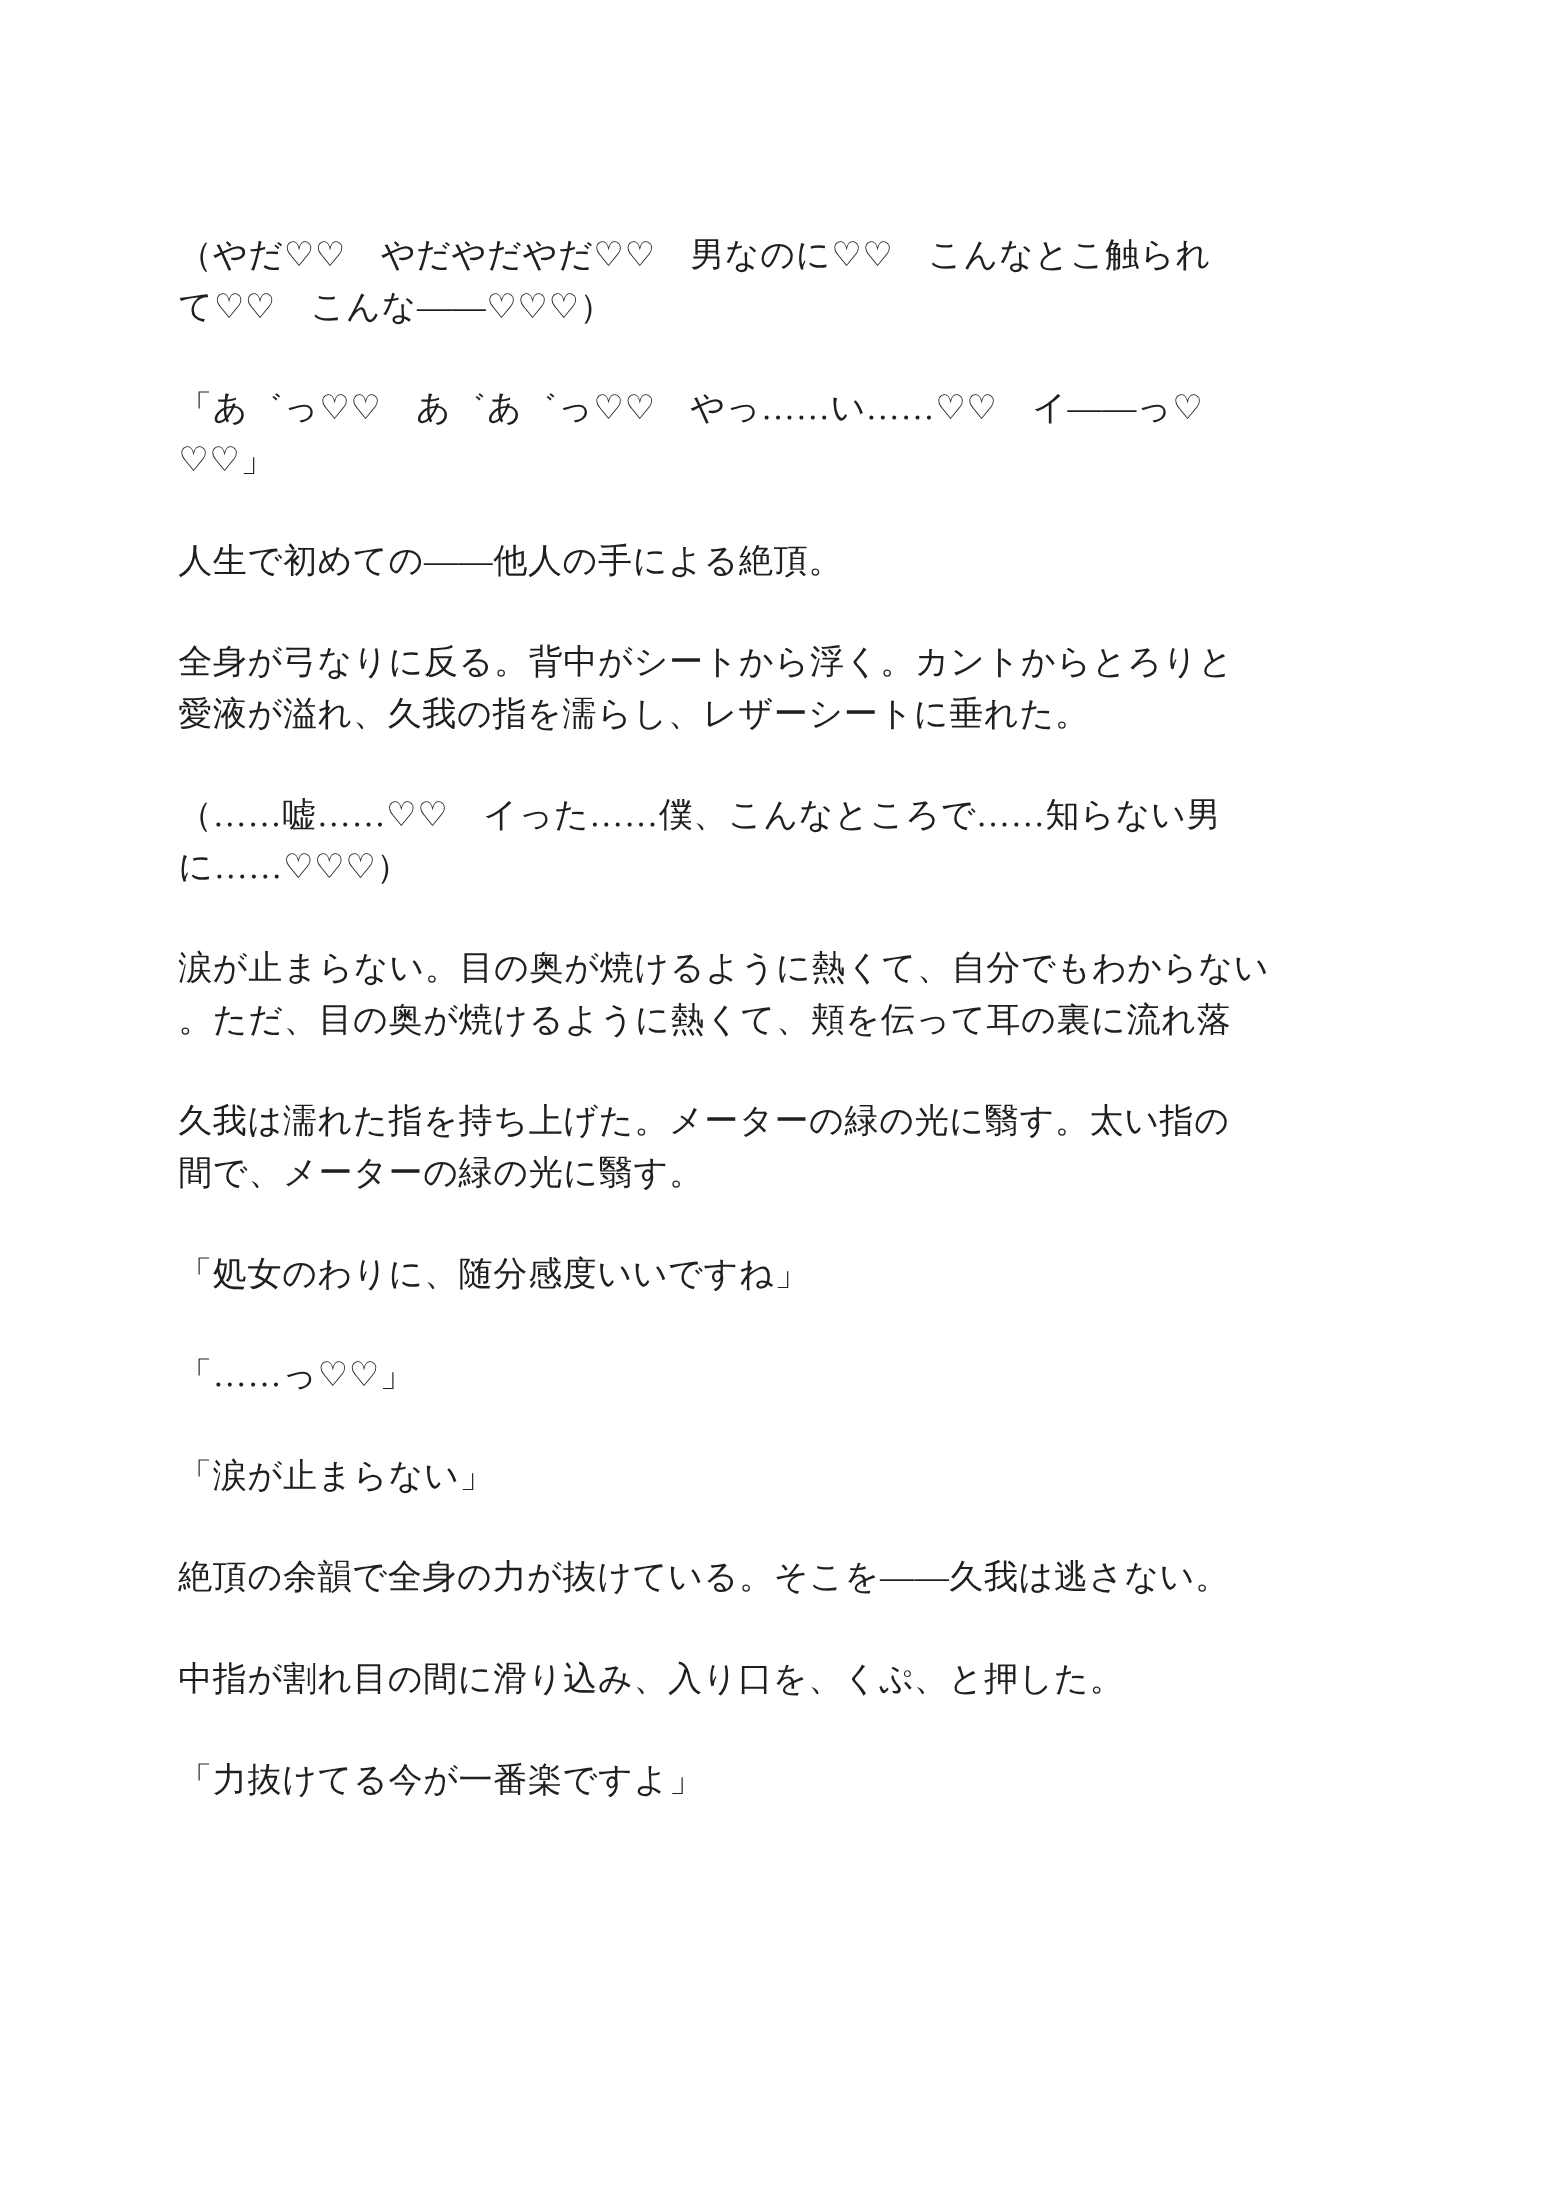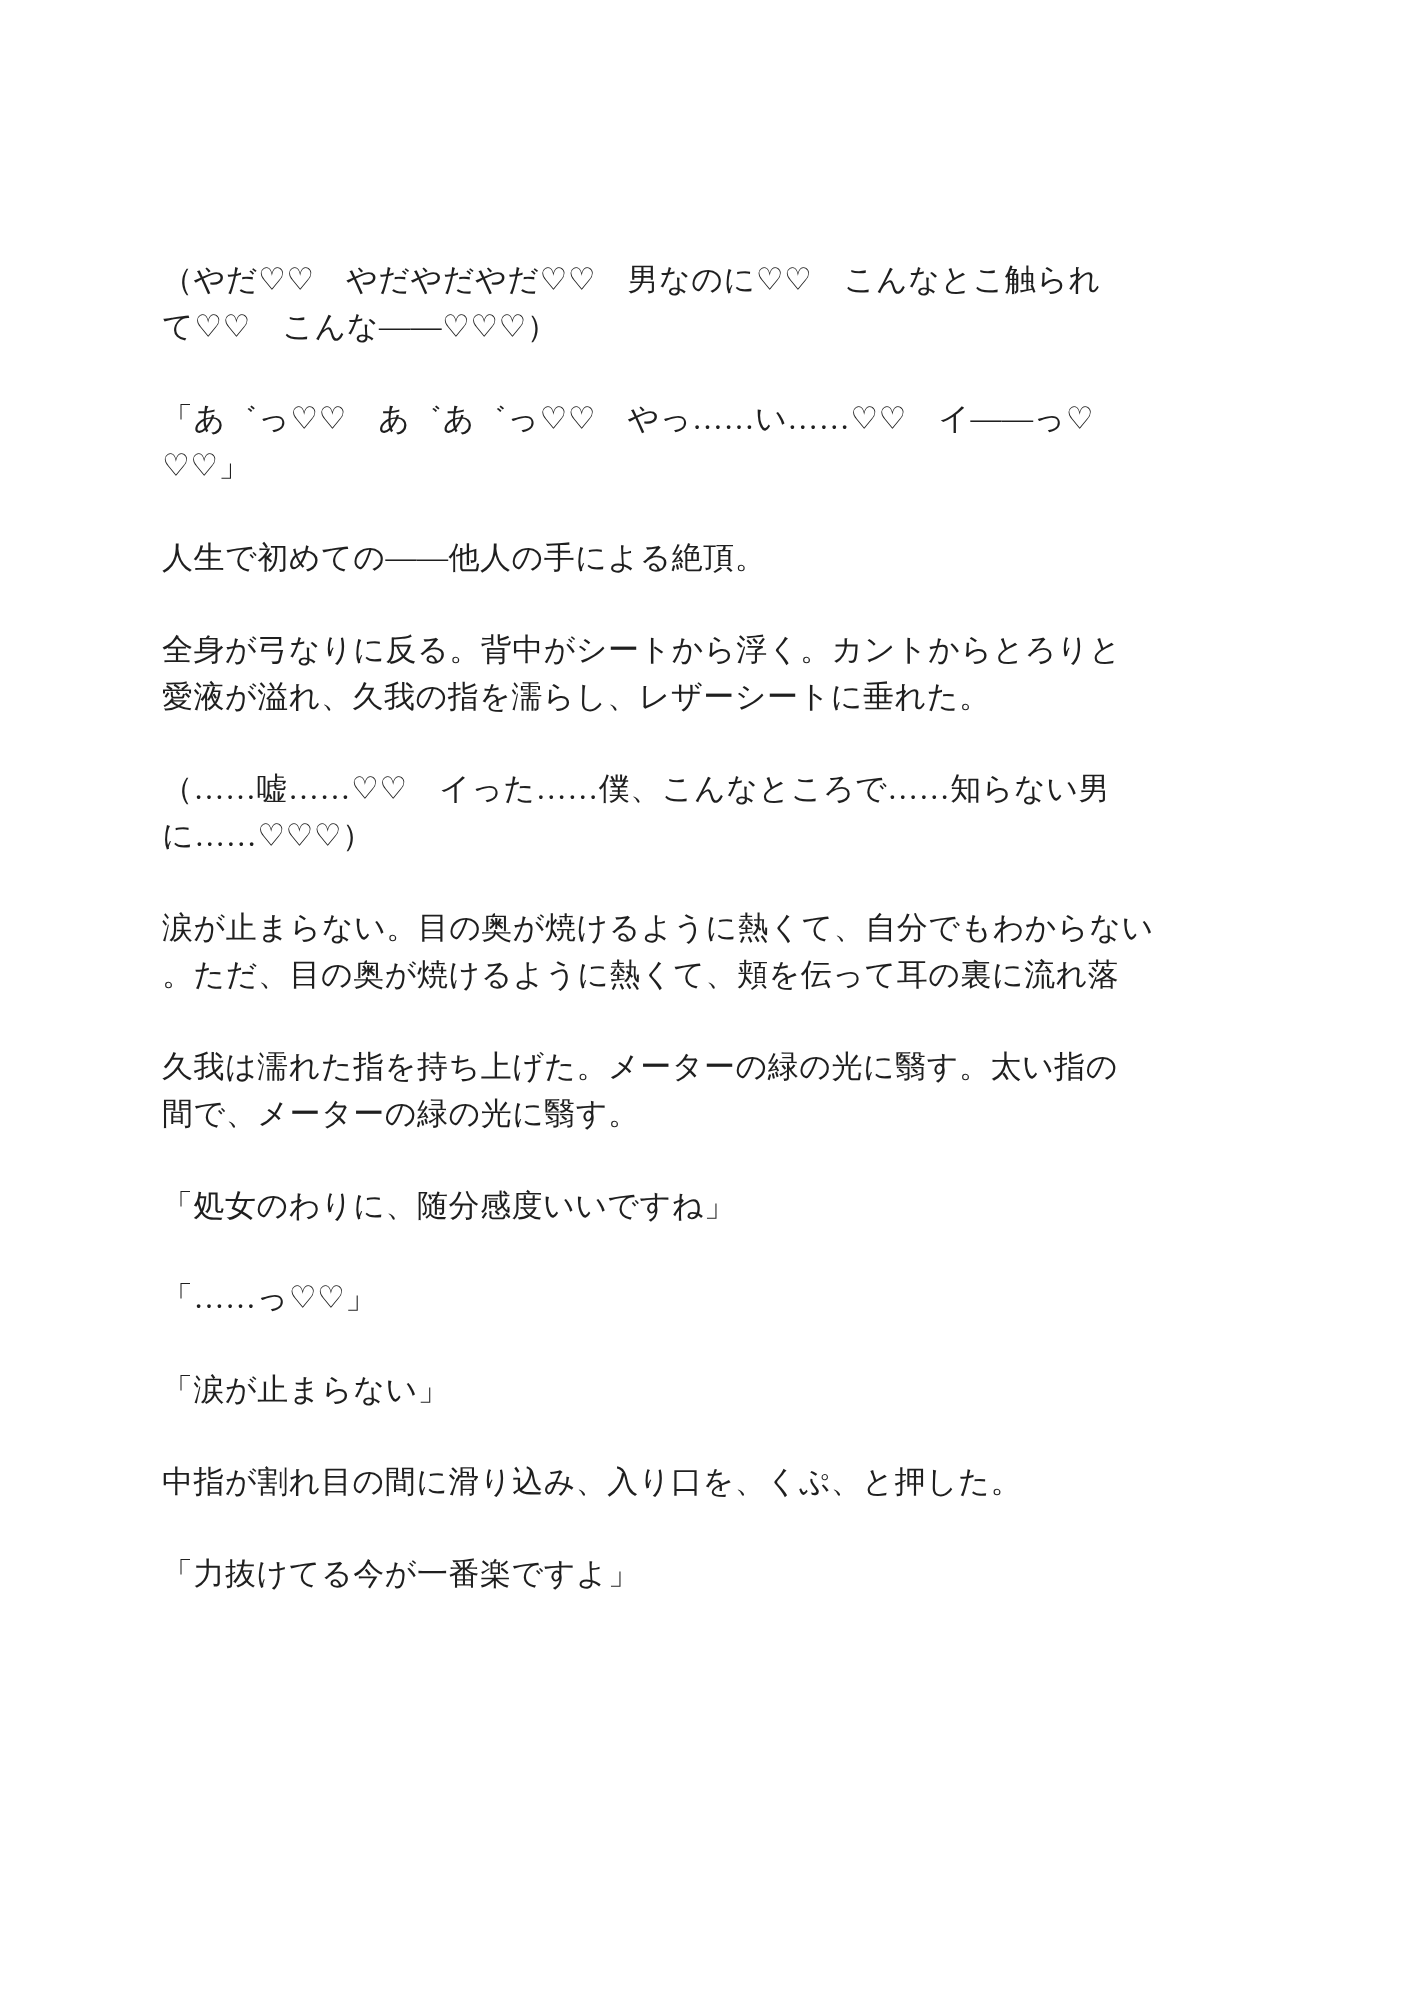--- a/index.html
+++ b/index.html
@@ -15,21 +15,20 @@
   .page {
     position: relative;
     width: 1415px;
     height: 1472px;
     background: #ffffff;
     color: #1f1f1f;
     font-family: "Liberation Serif", "DejaVu Serif", serif;
     font-size: 31px;
     line-height: 47px;
     box-sizing: border-box;
-    margin-top: 48px;
   }
   .text-block {
     position: absolute;
     top: 208px;
     left: 162px;
     right: 140px;
   }
   p.para {
     margin: 0 0 45px 0;
     padding: 0;
@@ -84,20 +83,23 @@
     </p>
 
     <p class="para">
       <span class="line" style="display:block">「……っ♡♡」</span>
     </p>
 
     <p class="para">
       <span class="line" style="display:block">「涙が止まらない」</span>
     </p>
 
+    <p class="para">
+      <span class="line" style="display:block">絶頂の余韻で全身の力が抜けている。そこを——久我は逃さない。</span>
+    </p>
 
     <p class="para">
       <span class="line" style="display:block">中指が割れ目の間に滑り込み、入り口を、くぷ、と押した。</span>
     </p>
 
 
     <p class="para">
       <span class="line" style="display:block">「力抜けてる今が一番楽ですよ」</span>
     </p>
 

